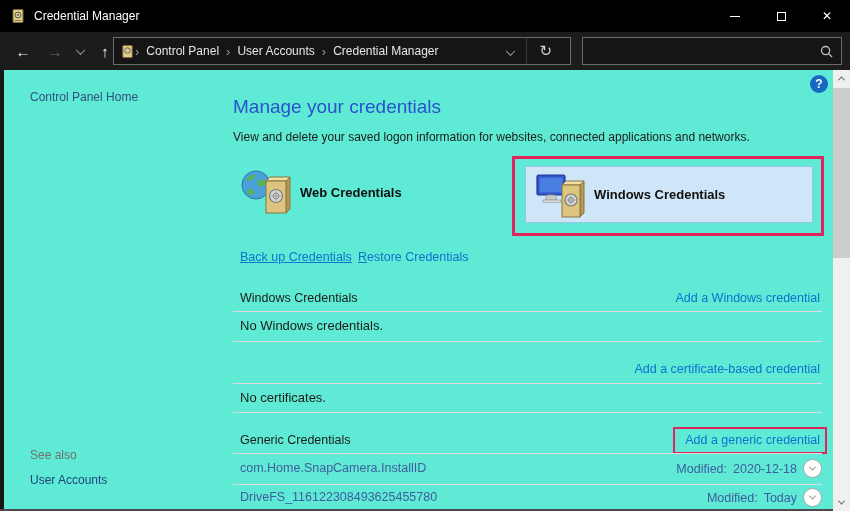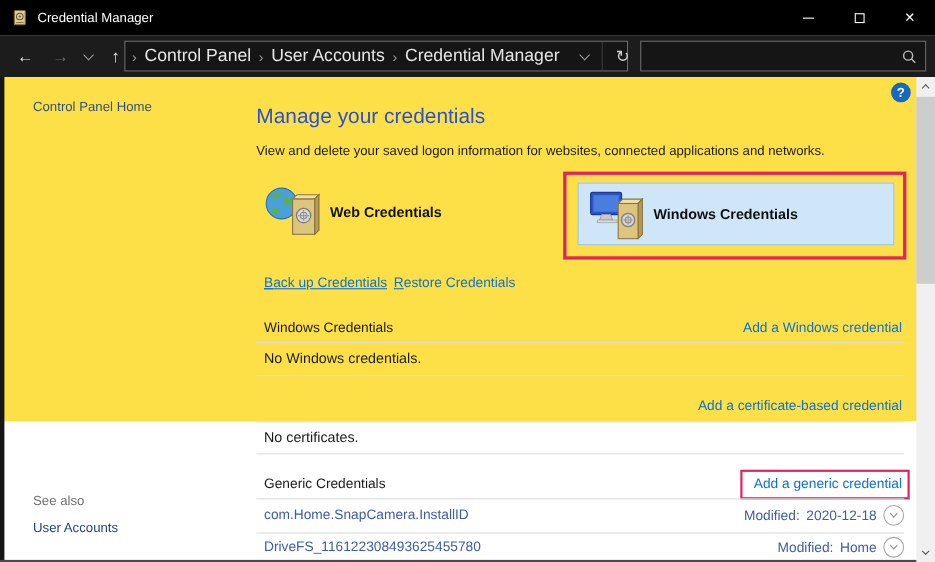--- a/index.html
+++ b/index.html
@@ -1,36 +1,36 @@
 <!DOCTYPE html>
 <html><head>
 <meta charset="utf-8">
 <style>
   * { margin:0; padding:0; box-sizing:border-box; }
   html,body { width:850px; height:511px; overflow:hidden; }
   body { font-family:"Liberation Sans", sans-serif; background:#fff; position:relative; }
-  #win { position:absolute; inset:0; width:850px; height:383px; background:#fde047; }
+  #win { position:absolute; inset:0; width:850px; height:511px; background:#5eead4; }
 
   
   .titlebar { position:absolute; left:0; top:0; width:850px; height:32px; background:#000; display:flex; align-items:center; }
   .app-icon { margin-left:10px; width:16px; height:16px; flex:0 0 auto; }
   .title-text { color:#ffffff; font-size:12px; margin-left:8px; }
   .win-controls { position:absolute; right:0; top:0; height:32px; display:flex; }
   .win-btn { width:46px; height:32px; display:flex; align-items:center; justify-content:center; color:#fff; font-size:12px; cursor:default; }
   .min-bar { width:10px; height:1px; background:#fff; display:block; }
   .max-box { width:9px; height:9px; border:1px solid #fff; display:block; }
 
   
   .navbar { position:absolute; left:0; top:32px; width:850px; height:38px; background:#1c1c1c; }
   .nav-btn { position:absolute; top:0; height:38px; display:flex; align-items:center; justify-content:center; font-size:15px; }
   .chev { display:inline-block; width:7px; height:7px; border-right:1.6px solid currentColor; border-bottom:1.6px solid currentColor; }
   .chev.down { transform:rotate(45deg) translate(-1px,-1px); }
   .chev.up { transform:rotate(-135deg); }
   .addressbar { position:absolute; left:113px; top:5px; width:458px; height:28px; border:1px solid #6b6b6b; background:#151515; display:flex; align-items:center; padding:0 6px; }
-  .crumb { color:#e6e6e6; font-size:16px; padding:0 7px; white-space:nowrap; }
+  .crumb { color:#e6e6e6; font-size:12px; padding:0 7px; white-space:nowrap; }
   .crumb-sep { color:#9a9a9a; font-size:13px; }
   .addr-right { margin-left:auto; display:flex; align-items:center; height:100%; }
   .addr-chevron { color:#9a9a9a; padding:0 12px; }
   .addr-divider { width:1px; height:26px; background:#3a3a3a; }
   .refresh { color:#cfcfcf; font-size:15px; padding:0 12px; }
   .searchbox { position:absolute; left:582px; top:5px; width:260px; height:28px; border:1px solid #6b6b6b; background:#151515; display:flex; align-items:center; }
   .searchbox input { flex:1; background:transparent; border:none; outline:none; color:#e6e6e6; font-size:12px; padding:0 8px; font-family:"Liberation Sans",sans-serif; }
   .search-icon { margin-right:8px; }
 
   
@@ -216,19 +216,19 @@
     <span>2020-12-18</span>
     <span class="expander">
         <span class="chev down"></span>
       </span>
   </div>
   <div class="rule" style="top:484px;"></div>
 
   <span class="cred-name" style="top:490px;">DriveFS_116122308493625455780</span>
   <div class="cred-right" style="top:488px;">
     <span>Modified:</span>
-    <span>Home</span>
+    <span>Today</span>
     <span class="expander">
         <span class="chev down"></span>
       </span>
   </div>
 
 </div>
 
 </body></html>

